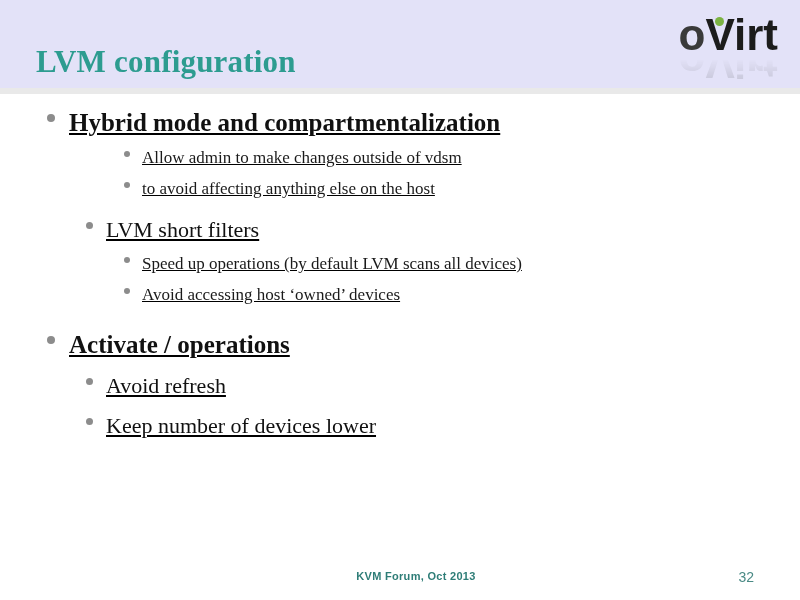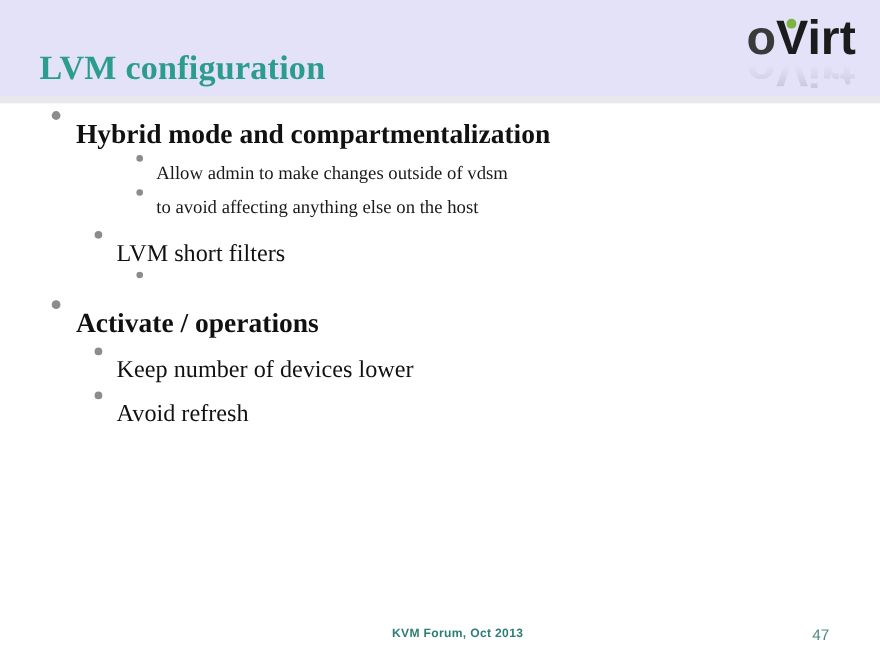--- a/index.html
+++ b/index.html
@@ -105,21 +105,22 @@
   #slide-body {
     position: absolute;
     left: 0;
     top: 94px;
     width: 800px;
     height: 452px;
   }
   .bullet-row {
     position: relative;
     display: flex;
-    align-items: flex-start;
+    align-items: center;
+    text-decoration: underline;
   }
   .bullet-mark {
     flex: 0 0 auto;
     display: inline-block;
     border-radius: 50%;
     background: #8c8c8c;
     position: relative;
   }
   .bullet-text {
     flex: 1 1 auto;
@@ -237,39 +238,44 @@
 
   <div class="gap-sm"></div>
 
   <div class="bullet-row lvl2">
     <span class="bullet-mark"></span>
     <span class="bullet-text">LVM short filters</span>
   </div>
 
   <div class="bullet-row lvl3">
     <span class="bullet-mark"></span>
-  </div>
-
-
+    <span class="bullet-text">Speed up operations (by default LVM scans all devices)</span>
+  </div>
+
+
+  <div class="bullet-row lvl3">
+    <span class="bullet-mark"></span>
+    <span class="bullet-text">Avoid accessing host ‘owned’ devices</span>
+  </div>
 
   <div class="gap-md"></div>
 
   <div class="bullet-row lvl1">
     <span class="bullet-mark"></span>
     <span class="bullet-text">Activate / operations</span>
   </div>
 
   <div class="bullet-row lvl2">
     <span class="bullet-mark"></span>
+    <span class="bullet-text">Avoid refresh</span>
+  </div>
+
+  <div class="bullet-row lvl2">
+    <span class="bullet-mark"></span>
     <span class="bullet-text">Keep number of devices lower</span>
-  </div>
-
-  <div class="bullet-row lvl2">
-    <span class="bullet-mark"></span>
-    <span class="bullet-text">Avoid refresh</span>
   </div>
 
 </div>
 
 <div id="slide-footer">
   <div id="footer-text">KVM Forum, Oct 2013</div>
-  <div id="slide-number">47</div>
+  <div id="slide-number">32</div>
 </div>
 
 </body></html>

